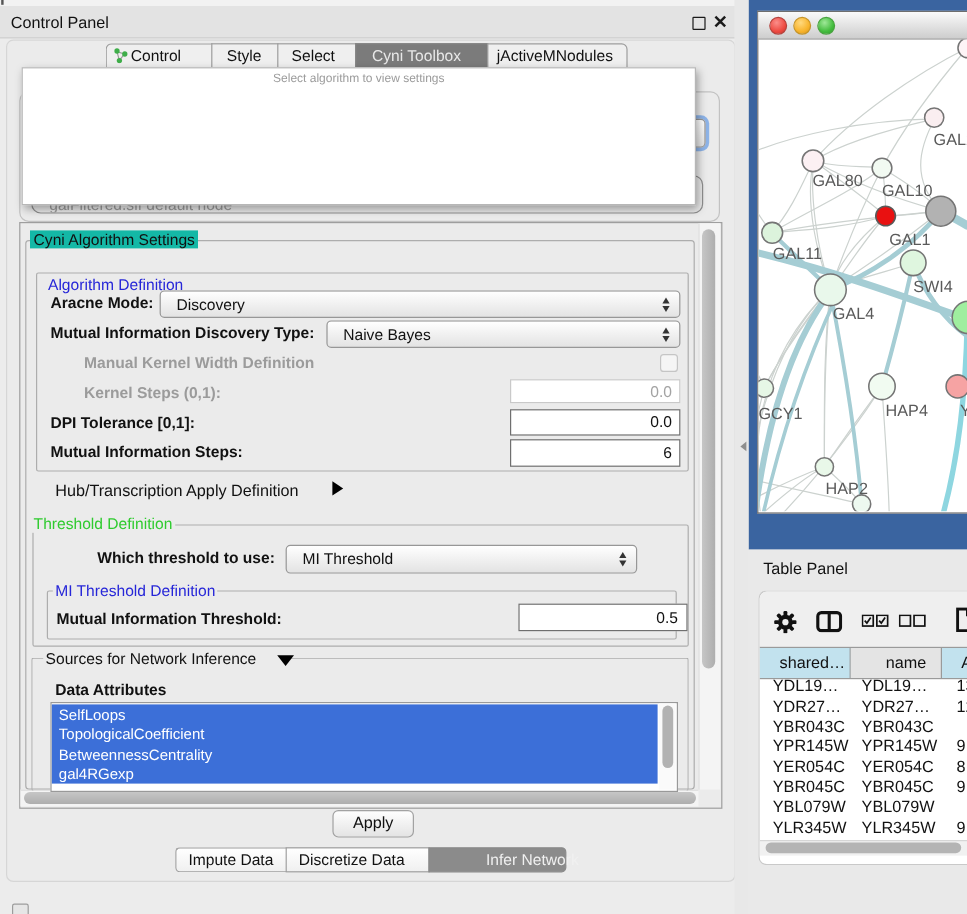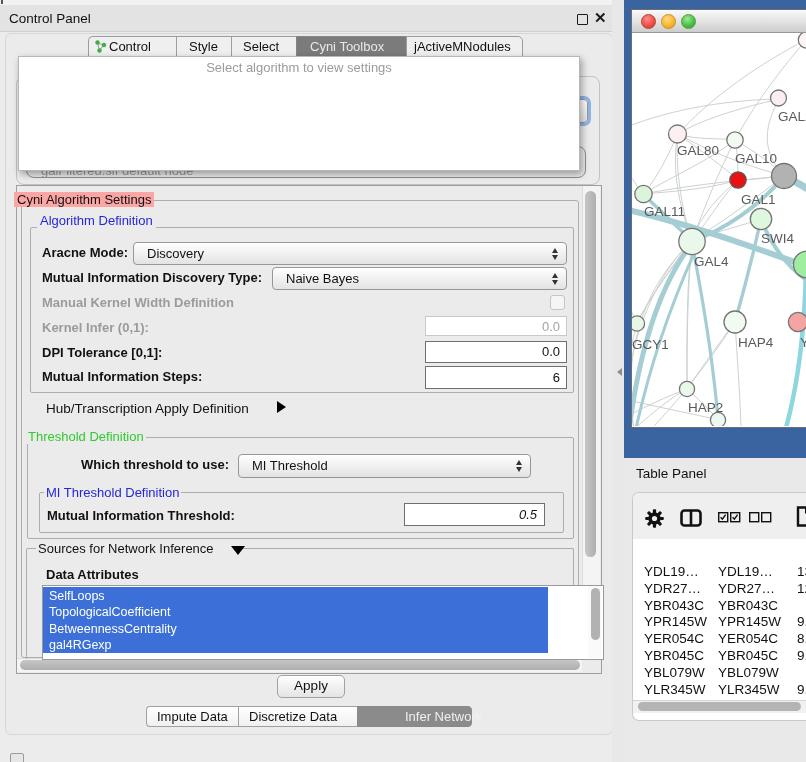--- a/index.html
+++ b/index.html
@@ -2,21 +2,21 @@
 <html><head>
 <meta charset="utf-8">
 <style>
   html,body{margin:0;padding:0;}
   body{width:806px;height:762px;position:relative;overflow:hidden;
        background:#ececec;font-family:"Liberation Sans",sans-serif;
        -webkit-font-smoothing:antialiased;}
   .abs{position:absolute;}
   .lbl{font-size:13px;color:#111;white-space:nowrap;}
   .bold{font-weight:bold;}
-  .gray{color:#9b9b9b;}
+  .gray{color:#9b9b9b;margin-left:28px;}
   .combo{position:absolute;border:1px solid #979797;border-radius:4px;
          background:linear-gradient(#ffffff,#f2f2f2 45%,#e3e3e3);
          font-size:13px;color:#111;}
   .combo .tx{position:absolute;left:13px;top:3px;white-space:nowrap;}
   .arr{position:absolute;right:7px;top:50%;width:8px;height:12px;margin-top:-6px;}
   .arr:before{content:"";position:absolute;left:1px;top:0;border:3.5px solid transparent;
         border-bottom:5px solid #333;border-top:none;}
   .arr:after{content:"";position:absolute;left:1px;bottom:0;border:3.5px solid transparent;
         border-top:5px solid #333;border-bottom:none;}
   .field{position:absolute;background:#fff;font-size:13px;color:#111;text-align:right;}
@@ -70,41 +70,41 @@
 
 <div class="abs" style="left:16px;top:185px;width:584px;height:487px;border:1px solid #9e9e9e;background:#ebebeb;"></div>
 
 <div class="abs" style="left:582px;top:186px;width:17px;height:472px;background:#f4f4f4;border-left:1px solid #dcdcdc;"></div>
 <div class="abs" style="left:585px;top:191px;width:11px;height:366px;border-radius:6px;background:linear-gradient(90deg,#c6c6c6,#aeaeae);"></div>
 
 <div class="abs" style="left:17px;top:658px;width:565px;height:13px;background:#f4f4f4;border-top:1px solid #dcdcdc;"></div>
 <div class="abs" style="left:20px;top:660px;width:560px;height:10px;border-radius:5px;background:linear-gradient(#c6c6c6,#aeaeae);"></div>
 
 <div class="group" style="left:21px;top:200px;width:556px;height:456px;border-radius:3px;"></div>
-<div class="abs gtitle lbl" style="left:14px;top:192px;background:#fca5a5;">Cyni Algorithm Settings</div>
+<div class="abs gtitle lbl" style="left:25px;top:192px;background:#14b8a6;">Cyni Algorithm Settings</div>
 
 <div class="group" style="left:30px;top:227px;width:542px;height:164px;"></div>
-<div class="abs lbl" style="left:37px;top:213px;background:#ebebeb;padding:0 3px;color:#2626d8;">Algorithm Definition</div>
+<div class="abs lbl" style="left:37px;top:230px;background:#ebebeb;padding:0 3px;color:#2626d8;">Algorithm Definition</div>
 
 <div class="abs lbl bold" style="left:42px;top:245px;">Aracne Mode:</div>
 <div class="combo" style="left:133px;top:242px;width:432px;height:21px;">
     <span class="tx">Discovery</span>
     <span class="arr"></span>
   </div>
 
 <div class="abs lbl bold" style="left:42px;top:270px;">Mutual Information Discovery Type:</div>
 <div class="combo" style="left:272px;top:267px;width:293px;height:21px;">
     <span class="tx">Naive Bayes</span>
     <span class="arr"></span>
   </div>
 
 <div class="abs lbl bold gray" style="left:42px;top:295px;">Manual Kernel Width Definition</div>
 <div class="abs" style="left:550px;top:295px;width:13px;height:13px;border:1px solid #c5c5c5;border-radius:3px;background:#f5f5f5;"></div>
 
-<div class="abs lbl bold gray" style="left:42px;top:320px;">Kernel Infer (0,1):</div>
+<div class="abs lbl bold gray" style="left:42px;top:320px;">Kernel Steps (0,1):</div>
 <div class="field" style="left:425px;top:316px;width:142px;height:20px;border:1px solid #c9c9c9;line-height:20px;color:#a3a3a3;padding-right:6px;box-sizing:border-box;">0.0</div>
 
 <div class="abs lbl bold" style="left:42px;top:345px;">DPI Tolerance [0,1]:</div>
 <div class="field" style="left:425px;top:341px;width:142px;height:22px;border:1.5px solid #6f6f6f;line-height:20px;padding-right:6px;box-sizing:border-box;">0.0</div>
 
 <div class="abs lbl bold" style="left:42px;top:369px;">Mutual Information Steps:</div>
 <div class="field" style="left:425px;top:366px;width:142px;height:23px;border:1.5px solid #6f6f6f;line-height:21px;padding-right:6px;box-sizing:border-box;">6</div>
 
 <div class="abs lbl" style="left:46px;top:401px;font-size:13.5px;">Hub/Transcription Apply Definition</div>
 <div class="abs" style="left:277px;top:401px;width:0;height:0;border:6px solid transparent;border-left:9px solid #000;"></div>
@@ -115,37 +115,37 @@
 <div class="abs lbl bold" style="left:81px;top:457px;">Which threshold to use:</div>
 <div class="combo" style="left:238px;top:454px;width:291px;height:22px;">
     <span class="tx">MI Threshold</span>
     <span class="arr"></span>
   </div>
 
 <div class="group" style="left:39px;top:492px;width:523px;height:39px;"></div>
 <div class="abs lbl" style="left:44px;top:485px;background:#ebebeb;padding:0 2px;color:#2626d8;">MI Threshold Definition</div>
 
 <div class="abs lbl bold" style="left:47px;top:508px;">Mutual Information Threshold:</div>
-<div class="field" style="left:404px;top:503px;width:141px;height:23px;border:1.5px solid #6f6f6f;line-height:21px;padding-right:7px;box-sizing:border-box;font-style:italic;">0.5</div>
+<div class="field" style="left:432px;top:503px;width:141px;height:23px;border:1.5px solid #6f6f6f;line-height:21px;padding-right:7px;box-sizing:border-box;">0.5</div>
 
 <div class="group" style="left:26px;top:548px;width:546px;height:110px;border-bottom:none;"></div>
 <div class="abs lbl" style="left:36px;top:541px;background:#ebebeb;padding:0 22px 0 2px;">Sources for Network Inference</div>
 <div class="abs" style="left:231px;top:546px;width:0;height:0;border:7px solid transparent;border-top:9px solid #000;"></div>
 
 <div class="abs lbl bold" style="left:46px;top:567px;">Data Attributes</div>
-<div class="abs" style="left:42px;top:585px;width:521px;height:73px;border:1px solid #999;background:#fff;overflow:hidden;padding-left:39px;">
+<div class="abs" style="left:42px;top:585px;width:521px;height:73px;border:1px solid #999;background:#fff;overflow:hidden;">
   <div style="position:absolute;left:0;top:1px;width:505px;height:66px;background:#3c6fd8;"></div>
   <div style="position:absolute;left:6px;top:2px;font-size:12.5px;color:#fff;line-height:16.4px;">SelfLoops<br>TopologicalCoefficient<br>BetweennessCentrality<br>gal4RGexp</div>
   <div style="position:absolute;right:1px;top:0;width:14px;height:72px;background:#fafafa;"></div>
   <div style="position:absolute;right:3px;top:2px;width:9px;height:52px;border-radius:5px;background:#b2b2b2;"></div>
 </div>
 
 <div class="abs" style="left:18px;top:56px;width:560px;height:113px;background:#fff;border:1px solid #b7b7b7;
      box-shadow:2px 3px 7px rgba(0,0,0,.35);z-index:50;">
-  <div style="position:absolute;left:0;top:3px;width:100%;text-align:center;font-size:13px;color:#9b9b9b;">Select algorithm to view settings</div>
+  <div style="position:absolute;left:0;top:3px;width:100%;text-align:center;font-size:10px;color:#9b9b9b;">Select algorithm to view settings</div>
 </div>
 
 <div class="abs" style="left:277px;top:675px;width:66px;height:21px;border:1px solid #a2a2a2;border-radius:5px;
      background:linear-gradient(#fefefe,#e4e4e4);text-align:center;font-size:13.5px;color:#111;line-height:20px;">Apply</div>
 
 <div class="abs" style="left:146px;top:706px;width:326px;height:21px;font-size:13px;white-space:nowrap;">
   <div style="position:absolute;left:0;top:0;width:92px;height:19px;border:1px solid #a0a0a0;border-right:none;
        border-radius:4px 0 0 4px;background:linear-gradient(#ffffff,#f0f0f0);"></div>
   <div style="position:absolute;left:92px;top:0;width:118px;height:19px;border:1px solid #a0a0a0;
        background:linear-gradient(#ffffff,#f0f0f0);"></div>
@@ -298,20 +298,25 @@
   </svg>
   <svg style="position:absolute;left:116px;top:19px;" width="24" height="11" viewBox="0 0 24 11">
     <rect x="0.7" y="0.7" width="9" height="9" fill="none" stroke="#111" stroke-width="1.4"></rect>
     <rect x="12.7" y="0.7" width="9" height="9" fill="none" stroke="#111" stroke-width="1.4"></rect>
   </svg>
   <svg style="position:absolute;left:163px;top:13px;" width="16" height="21" viewBox="0 0 16 21">
     <path d="M2 1.5 h8 l5 5 v13 h-13 z" fill="none" stroke="#111" stroke-width="2.4"></path>
     <path d="M10 1.5 v5 h5" fill="none" stroke="#111" stroke-width="2"></path>
   </svg>
 
+  <div style="position:absolute;left:0;top:46px;width:174px;height:25px;border-top:1px solid #9a9a9a;border-bottom:1px solid #9a9a9a;font-size:13.5px;color:#111;">
+    <div style="position:absolute;left:0;top:0;width:75px;height:25px;background:#c2e2ee;border-right:1px solid #9a9a9a;text-align:center;line-height:25px;text-indent:13px;">shared…</div>
+    <div style="position:absolute;left:76px;top:0;width:75px;height:25px;background:#e4e4e4;border-right:1px solid #9a9a9a;text-align:center;line-height:25px;text-indent:17px;">name</div>
+    <div style="position:absolute;left:152px;top:0;width:22px;height:25px;background:#c2e2ee;line-height:25px;padding-left:16px;">A</div>
+  </div>
 
   <div style="position:absolute;left:0;top:71px;width:200px;font-size:13.5px;color:#111;line-height:16.8px;">
     <div style="position:absolute;left:11px;top:0;">YDL19…<br>YDR27…<br>YBR043C<br>YPR145W<br>YER054C<br>YBR045C<br>YBL079W<br>YLR345W<br>YIL052C</div>
     <div style="position:absolute;left:85px;top:0;">YDL19…<br>YDR27…<br>YBR043C<br>YPR145W<br>YER054C<br>YBR045C<br>YBL079W<br>YLR345W<br>YIL052C</div>
     <div style="position:absolute;left:164px;top:0;">13<br>12<br><br>9.<br>8.<br>9.<br><br>9.<br>9</div>
   </div>
 
   <div style="position:absolute;left:0;top:207px;width:174px;height:12px;background:#f1f1f1;border-top:1px solid #d6d6d6;"></div>
   <div style="position:absolute;left:5px;top:209px;width:163px;height:9px;border-radius:5px;background:#b4b4b4;"></div>
 </div>

